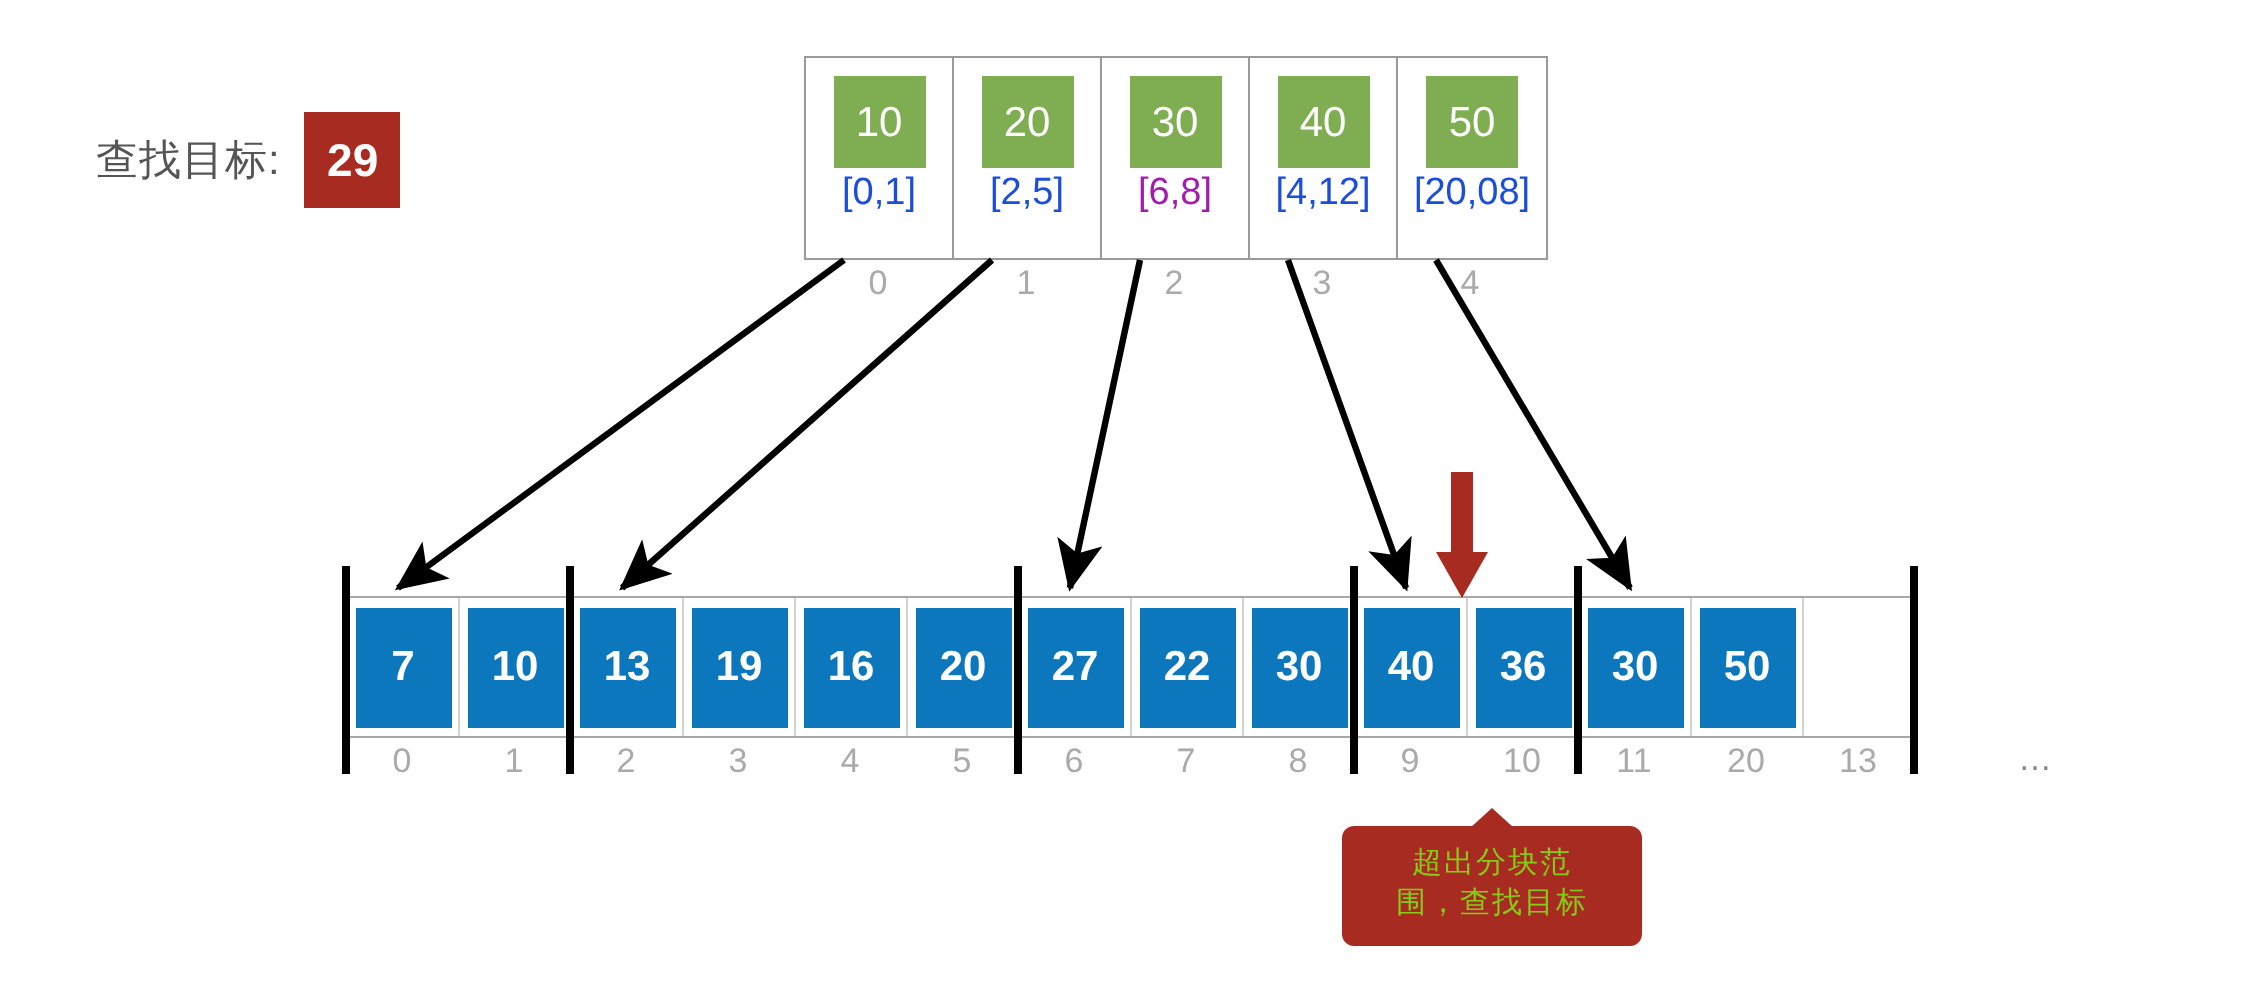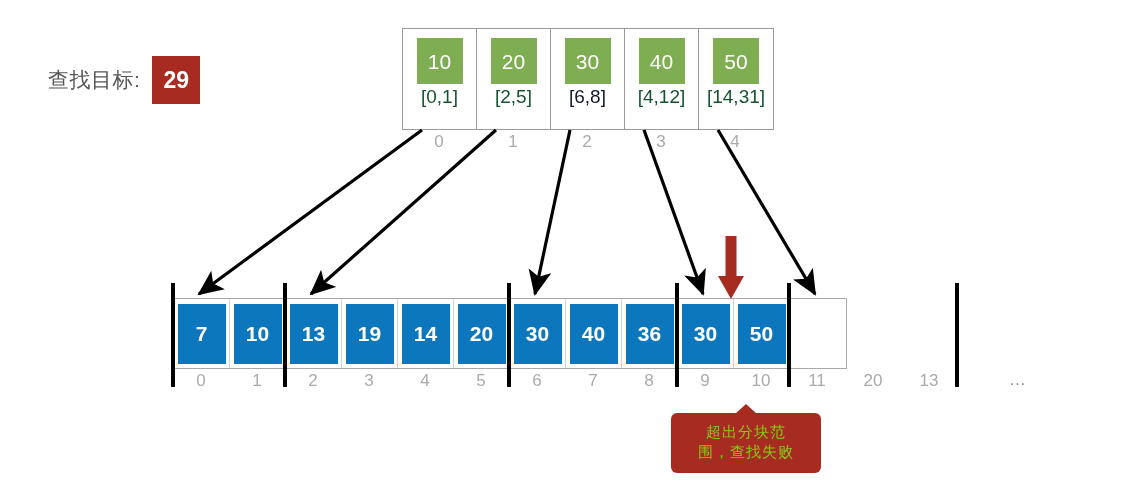--- a/index.html
+++ b/index.html
@@ -80,25 +80,25 @@
     color: #ffffff;
     font-size: 21px;
     display: flex;
     align-items: center;
     justify-content: center;
     line-height: 1;
   }
   .index-range {
     margin-top: 3px;
     font-size: 19px;
-    color: #14532d;
+    color: #1d4ed8;
     line-height: 1.1;
     white-space: nowrap;
   }
-  .index-range.highlight { color: #0f172a; }
+  .index-range.highlight { color: #a21caf; }
 
   .index-pos-row {
     position: absolute;
     left: 402px;
     top: 128px;
     display: flex;
   }
   .index-pos {
     width: 74px;
     text-align: center;
@@ -231,21 +231,21 @@
       <div class="index-cell">
         <div class="index-chip">30</div>
         <div class="index-range highlight">[6,8]</div>
       </div>
       <div class="index-cell">
         <div class="index-chip">40</div>
         <div class="index-range">[4,12]</div>
       </div>
       <div class="index-cell">
         <div class="index-chip">50</div>
-        <div class="index-range">[14,31]</div>
+        <div class="index-range">[20,08]</div>
       </div>
     </div>
   <div class="index-pos-row">
       <div class="index-pos">0</div>
       <div class="index-pos">1</div>
       <div class="index-pos">2</div>
       <div class="index-pos">3</div>
       <div class="index-pos">4</div>
     </div>
 
@@ -256,24 +256,30 @@
       <div class="arr-cell">
         <div class="arr-chip">10</div>
       </div>
       <div class="arr-cell">
         <div class="arr-chip">13</div>
       </div>
       <div class="arr-cell">
         <div class="arr-chip">19</div>
       </div>
       <div class="arr-cell">
-        <div class="arr-chip">14</div>
+        <div class="arr-chip">16</div>
       </div>
       <div class="arr-cell">
         <div class="arr-chip">20</div>
+      </div>
+      <div class="arr-cell">
+        <div class="arr-chip">27</div>
+      </div>
+      <div class="arr-cell">
+        <div class="arr-chip">22</div>
       </div>
       <div class="arr-cell">
         <div class="arr-chip">30</div>
       </div>
       <div class="arr-cell">
         <div class="arr-chip">40</div>
       </div>
       <div class="arr-cell">
         <div class="arr-chip">36</div>
       </div>
@@ -330,16 +336,16 @@
       </g>
     <g id="red-pointer">
       <path d="M731,232 L731,276" stroke="#A82B21" stroke-width="11" fill="none"></path>
       <path d="M718,272 L744,272 L731,295 z" fill="#A82B21"></path>
     </g>
   </svg>
 
   <div id="callout">
     <span class="tip"></span>
     <span class="line">超出分块范</span>
-    <span class="line">围，查找失败</span>
+    <span class="line">围，查找目标</span>
   </div>
 
 </div>
 
 </body></html>

